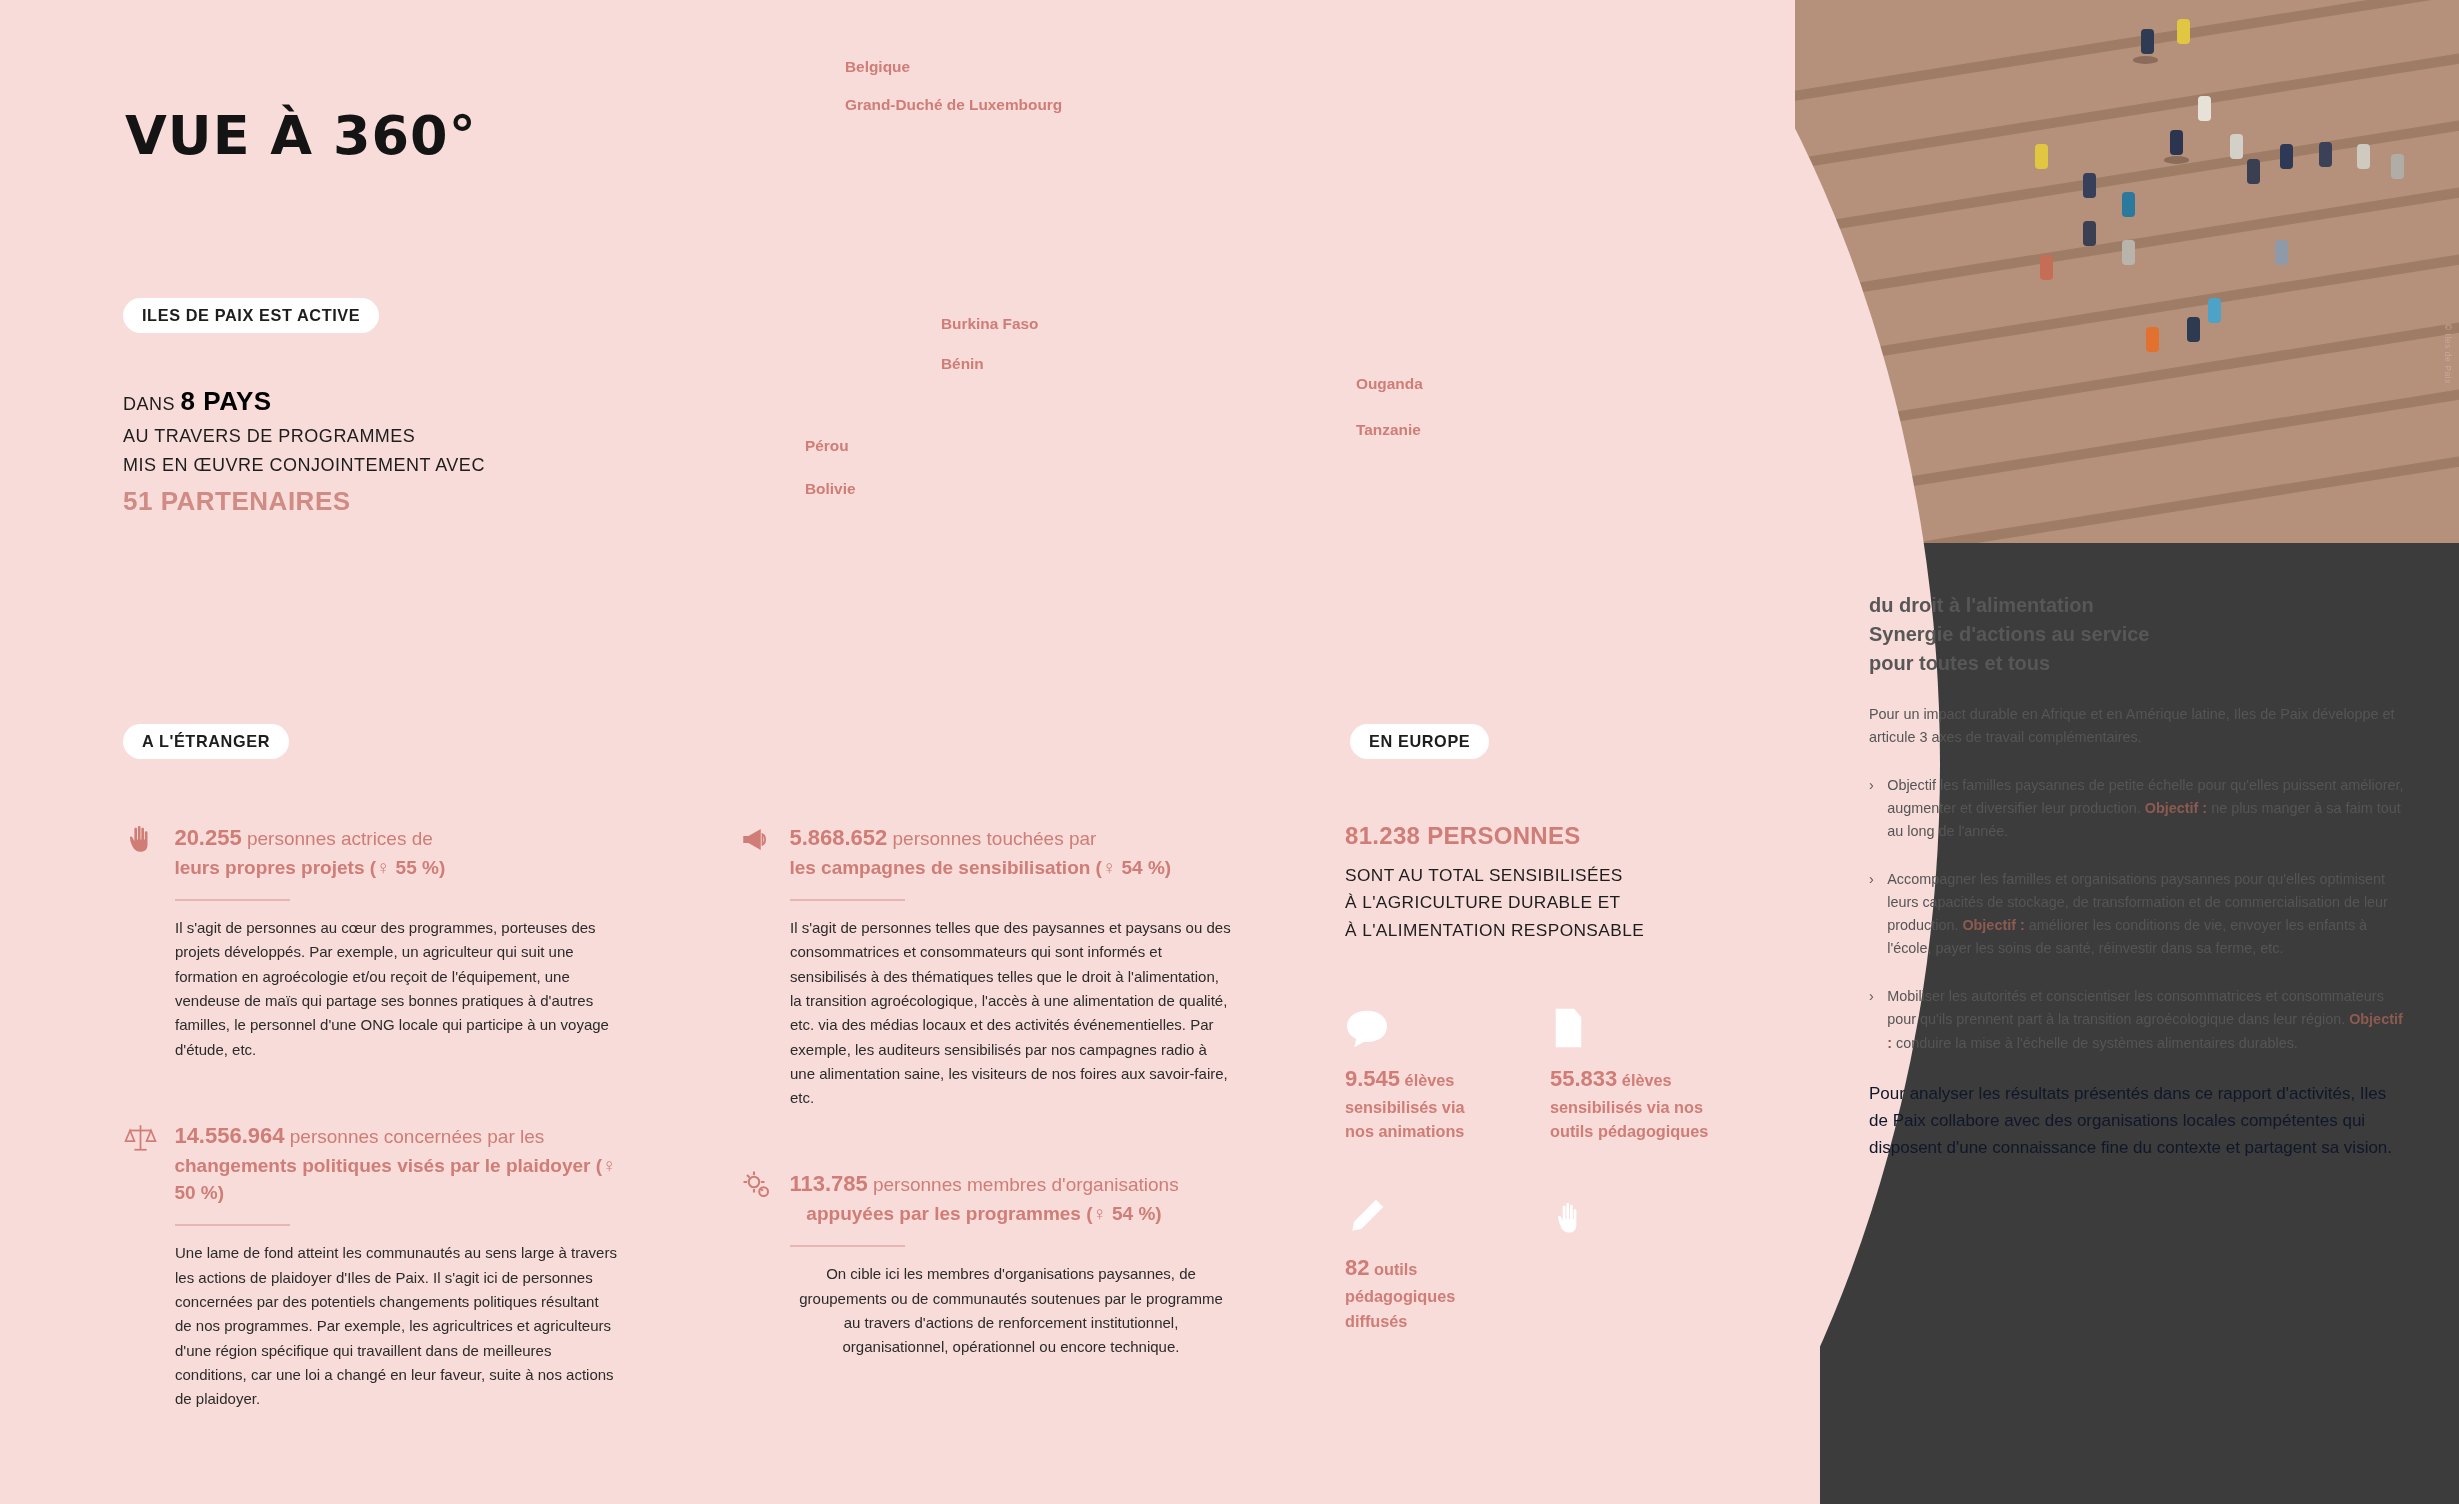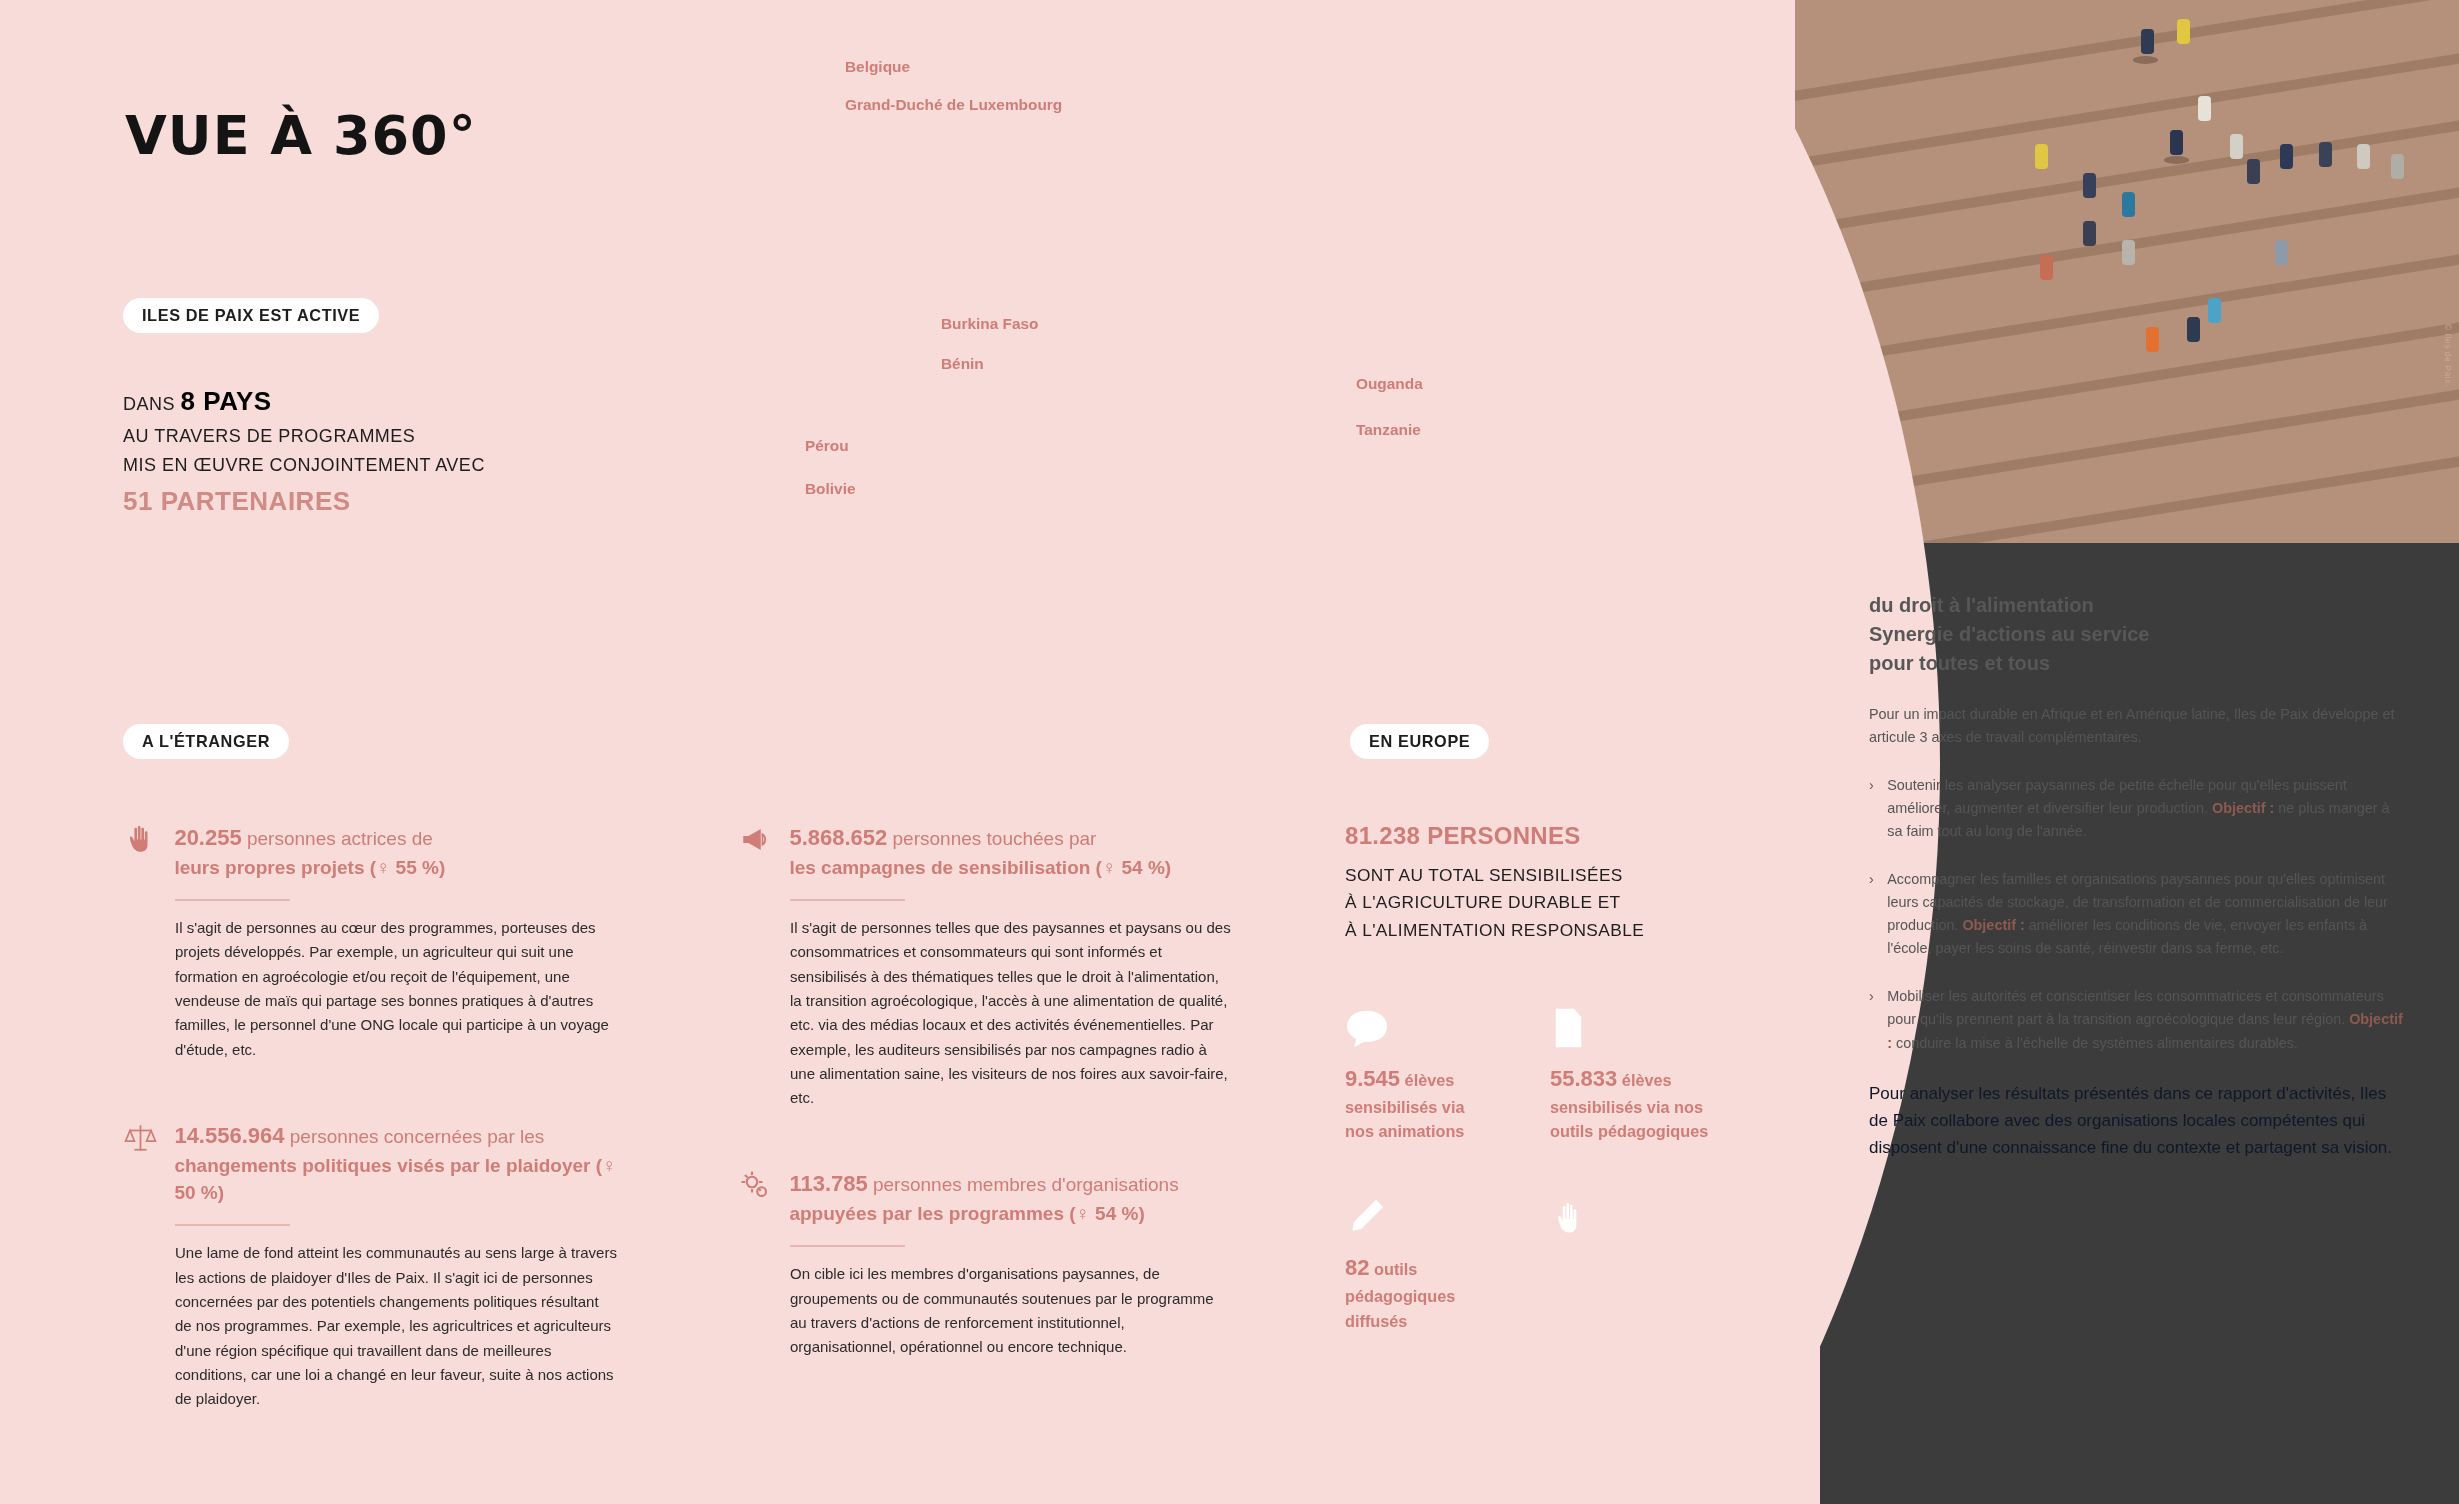--- a/index.html
+++ b/index.html
@@ -289,21 +289,21 @@
           <div class="stat-title">
             <span class="num">5.868.652</span>
             <span class="thin">personnes touchées par</span><br>
             <span>les campagnes de sensibilisation (♀ 54 %)</span>
           </div>
         </div>
         <div class="rule"></div>
         <div class="stat-body">Il s'agit de personnes telles que des paysannes et paysans ou des consommatrices et consommateurs qui sont informés et sensibilisés à des thématiques telles que le droit à l'alimentation, la transition agroécologique, l'accès à une alimentation de qualité, etc. via des médias locaux et des activités événementielles. Par exemple, les auditeurs sensibilisés par nos campagnes radio à une alimentation saine, les visiteurs de nos foires aux savoir-faire, etc.</div>
       </div>
 
-      <div class="stat-block" style="margin-top:58px;">
+      <div class="stat-block" style="margin-top:58px;text-align:center;">
         <div class="stat-head">
           <div class="stat-icon">
             <svg viewBox="0 0 40 40" width="35" height="35" fill="none" stroke="#cf7d76" stroke-width="2.4">
               <circle cx="16" cy="16" r="6"></circle>
                 <circle cx="27" cy="27" r="5"></circle>
               <path d="M16 4v4M16 24v4M4 16h4M24 16h4M8 8l3 3M24 24l2 2"></path>
             </svg>
           </div>
           <div class="stat-title">
             <span class="num">113.785</span>
@@ -384,21 +384,21 @@
       <div class="dark-title">
         <div>du droit à l'alimentation</div>
         <div>Synergie d'actions au service</div>
         <div>pour toutes et tous</div>
       </div>
       <div class="dark-para">Pour un impact durable en Afrique et en Amérique latine, Iles de Paix développe et articule 3 axes de travail complémentaires.</div>
       <div class="dark-list">
         <div class="dark-li">
           <span class="bullet">›</span>
           <span>
-            <span>Soutenir les analyser paysannes de petite échelle pour qu'elles puissent améliorer, augmenter et diversifier leur production.</span>
+            <span>Objectif les familles paysannes de petite échelle pour qu'elles puissent améliorer, augmenter et diversifier leur production.</span>
             <span class="obj">Objectif :</span>
             <span>ne plus manger à sa faim tout au long de l'année.</span>
           </span>
         </div>
         <div class="dark-li">
           <span class="bullet">›</span>
           <span>
             <span>Accompagner les familles et organisations paysannes pour qu'elles optimisent leurs capacités de stockage, de transformation et de commercialisation de leur production.</span>
             <span class="obj">Objectif :</span>
             <span>améliorer les conditions de vie, envoyer les enfants à l'école, payer les soins de santé, réinvestir dans sa ferme, etc.</span>

